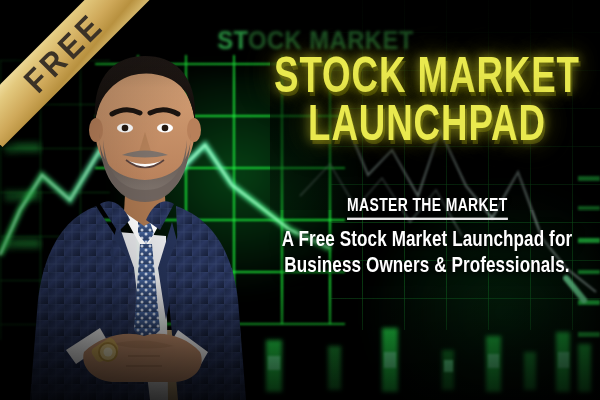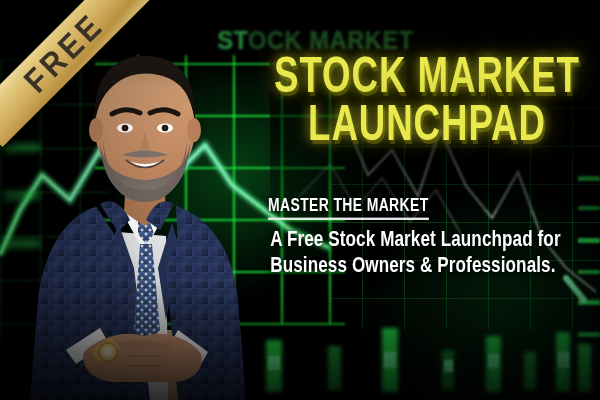--- a/index.html
+++ b/index.html
@@ -91,21 +91,21 @@
       0 0 10px rgba(190,190,40,.75),
       0 0 22px rgba(150,150,25,.55),
       0 0 38px rgba(110,110,15,.45),
       2px 3px 0 rgba(60,60,10,.85);
     transform:scaleY(1.28) scaleX(.94);
     transform-origin:top center;
   }
   .headline .l1{display:block;font-size:39px;}
   .headline .l2{display:block;font-size:39px;margin-top:2px;}
 
-  .sub-wrap{position:absolute;left:262px;top:196px;width:330px;text-align:left;}
+  .sub-wrap{position:absolute;left:262px;top:196px;width:330px;text-align:center;}
 
   .kicker{
     display:inline-block;
     font-family:"Liberation Sans Narrow","Liberation Sans",sans-serif;
     font-weight:bold;font-size:15px;color:#ffffff;
     letter-spacing:.4px;
     padding-bottom:3px;
     border-bottom:2px solid #e9e9e9;
     transform:scaleY(1.18) scaleX(.93);
     text-shadow:0 1px 4px rgba(0,0,0,.9);

